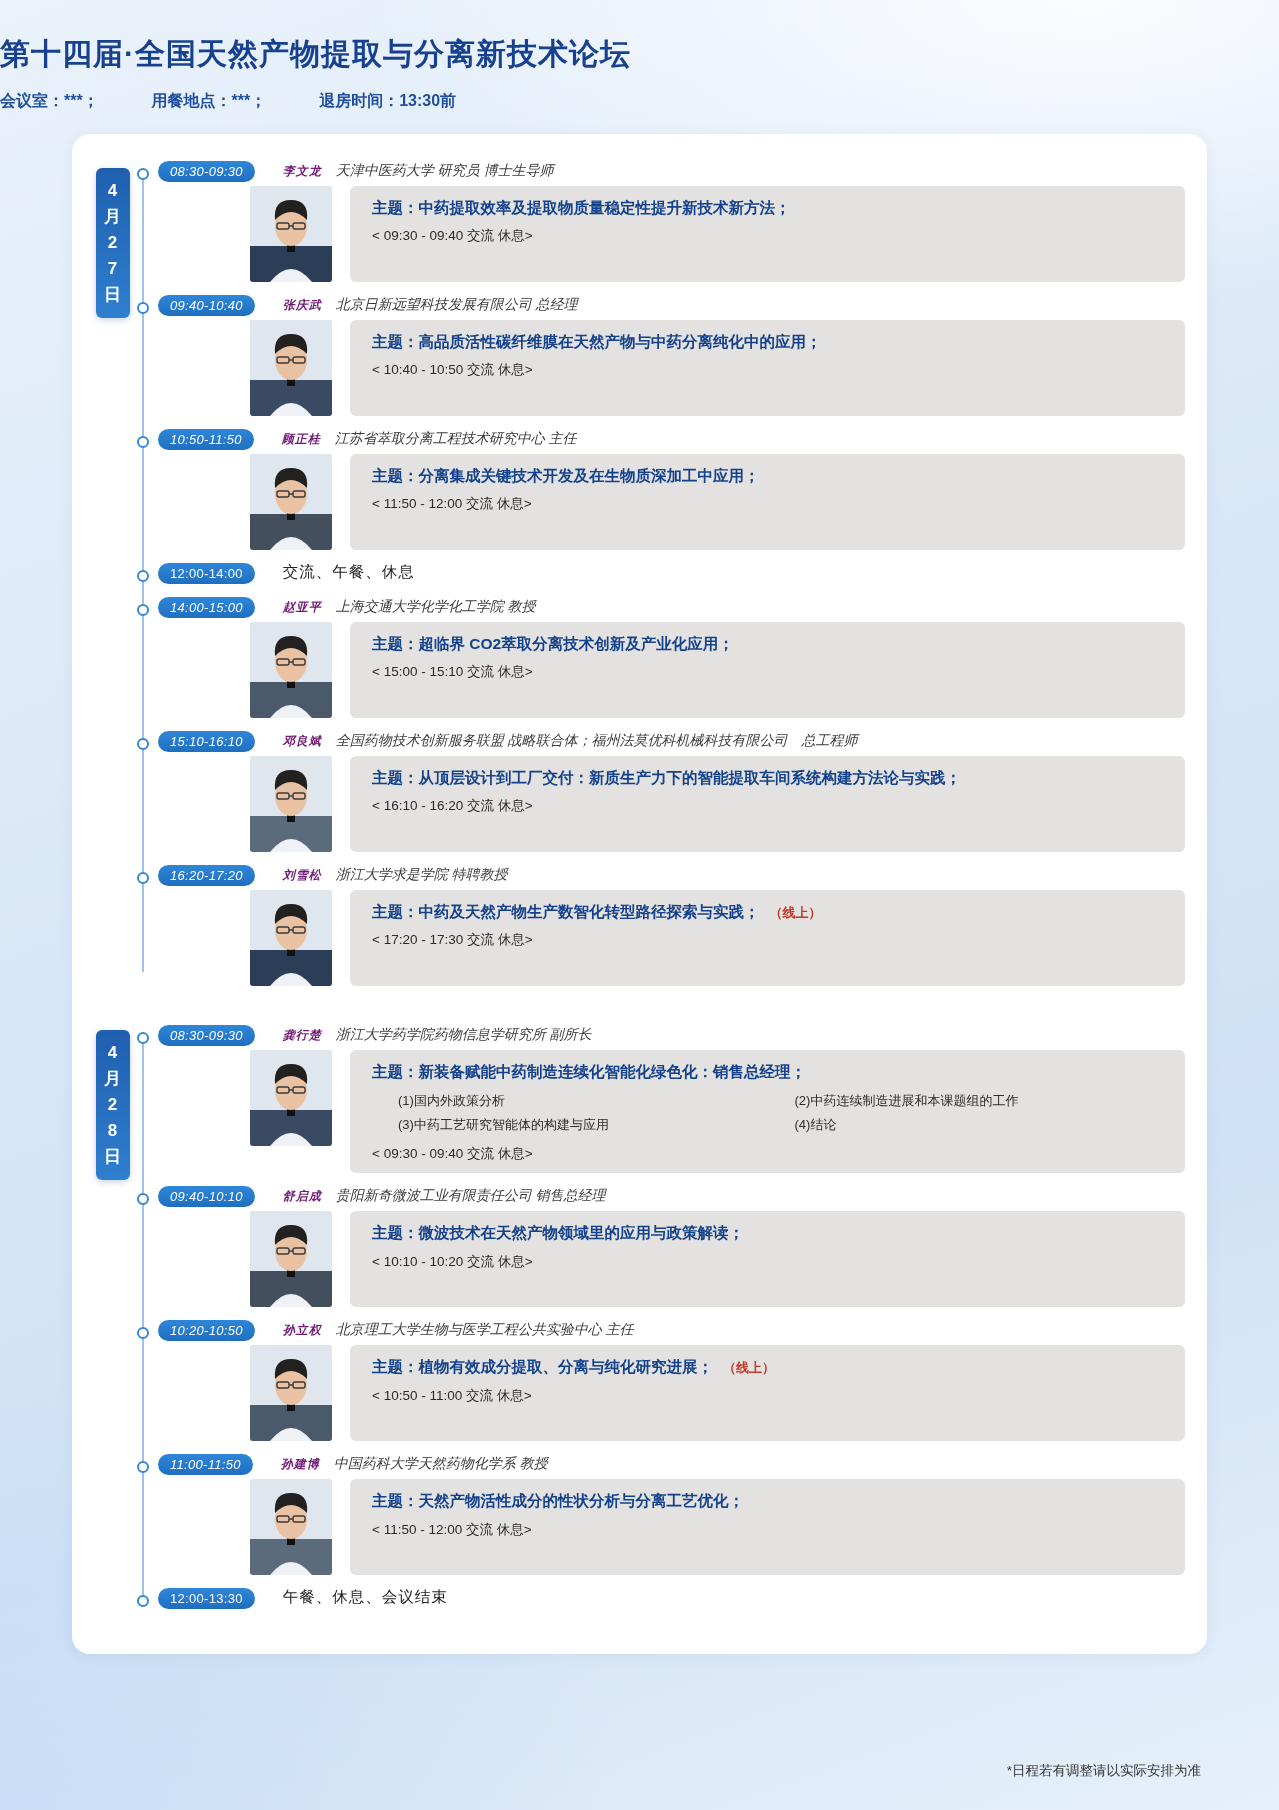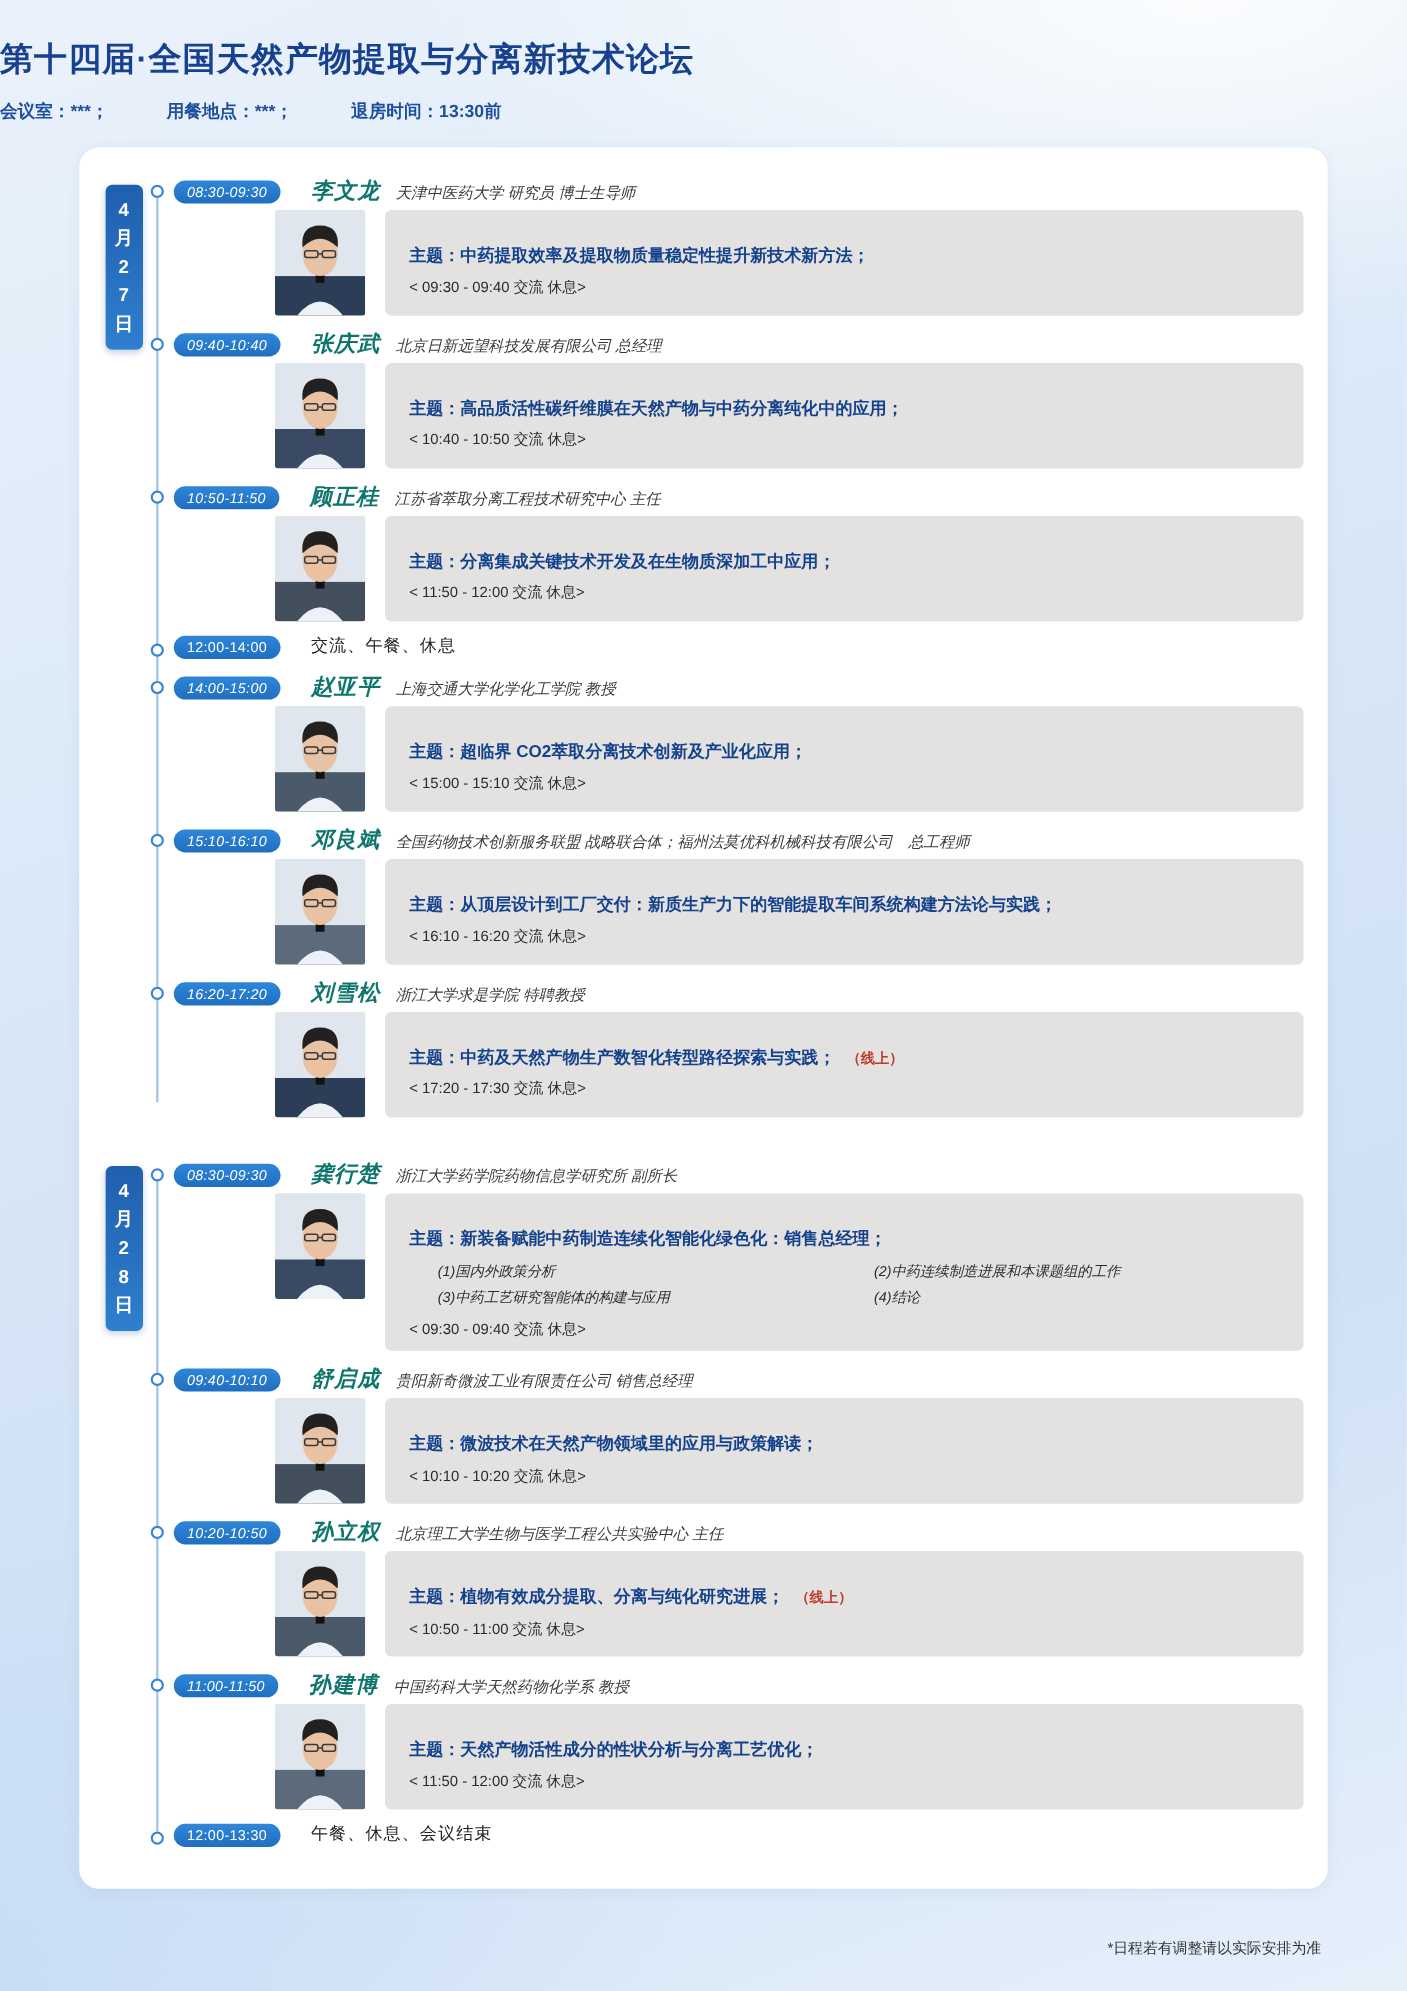--- a/index.html
+++ b/index.html
@@ -100,23 +100,23 @@
     letter-spacing:.3px;
   }
   .speaker-line {
     display:flex;
     align-items: baseline;
     gap: 14px;
     margin-left: 28px;
     padding-top: 2px;
   }
   .speaker-name {
-    font-size: 20px;
+    font-size: 12px;
     font-weight: bold;
-    color: #0f766e;
+    color: #701a75;
     letter-spacing: 1px;
     white-space: nowrap;
   }
   .speaker-affil {
     font-size: 14px;
     color: #3a3a3a;
   }
   .body-row {
     display: flex;
     align-items: flex-start;
@@ -133,41 +133,40 @@
     background:#cfd9e4;
     position:relative;
   }
   .photo svg { display:block; width:100%; height:100%; }
   .topic-box {
     flex: 1 1 auto;
     margin-left: 18px;
     background: #e3e2e0;
     border-radius: 6px;
     min-height: 96px;
-    padding: 30px 20px 10px 22px;
+    padding: 10px 20px 10px 22px;
     position: relative;
   }
   .topic-text {
     font-size: 15.5px;
     color:#14418c;
     font-weight: bold;
     line-height: 1.5;
   }
   .topic-text .online {
     color:#c0392b;
     font-size: 13px;
     margin-left: 10px;
   }
   .sub-items {
     display:flex;
     flex-wrap: wrap;
     margin-top: 6px;
     font-size: 13px;
     color:#2c2c2c;
-    font-style:italic;
   }
   .sub-items div { width: 50%; padding: 3px 0 3px 26px; }
   .break-note {
     font-size: 13.5px;
     color:#2b2b2b;
     margin-top: 8px;
   }
   .plain-row {
     position:relative;
     display:flex;

